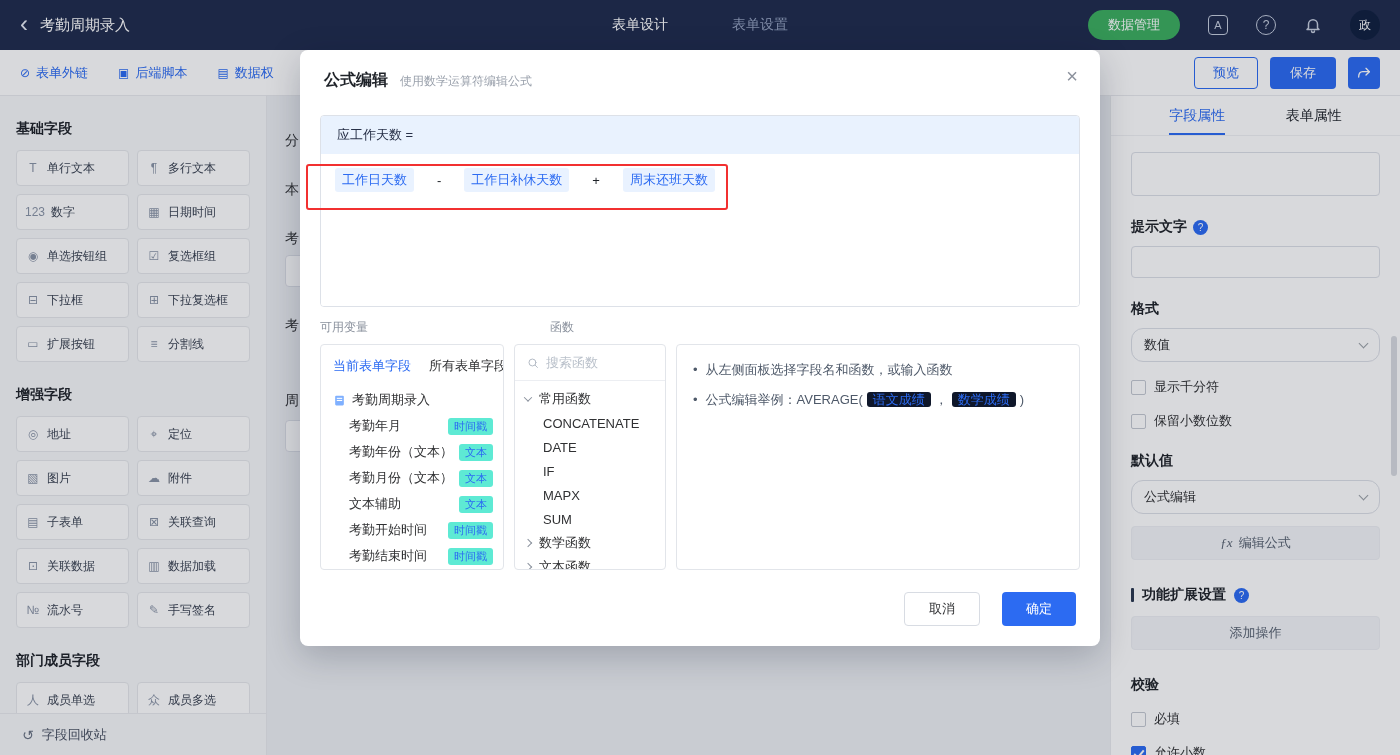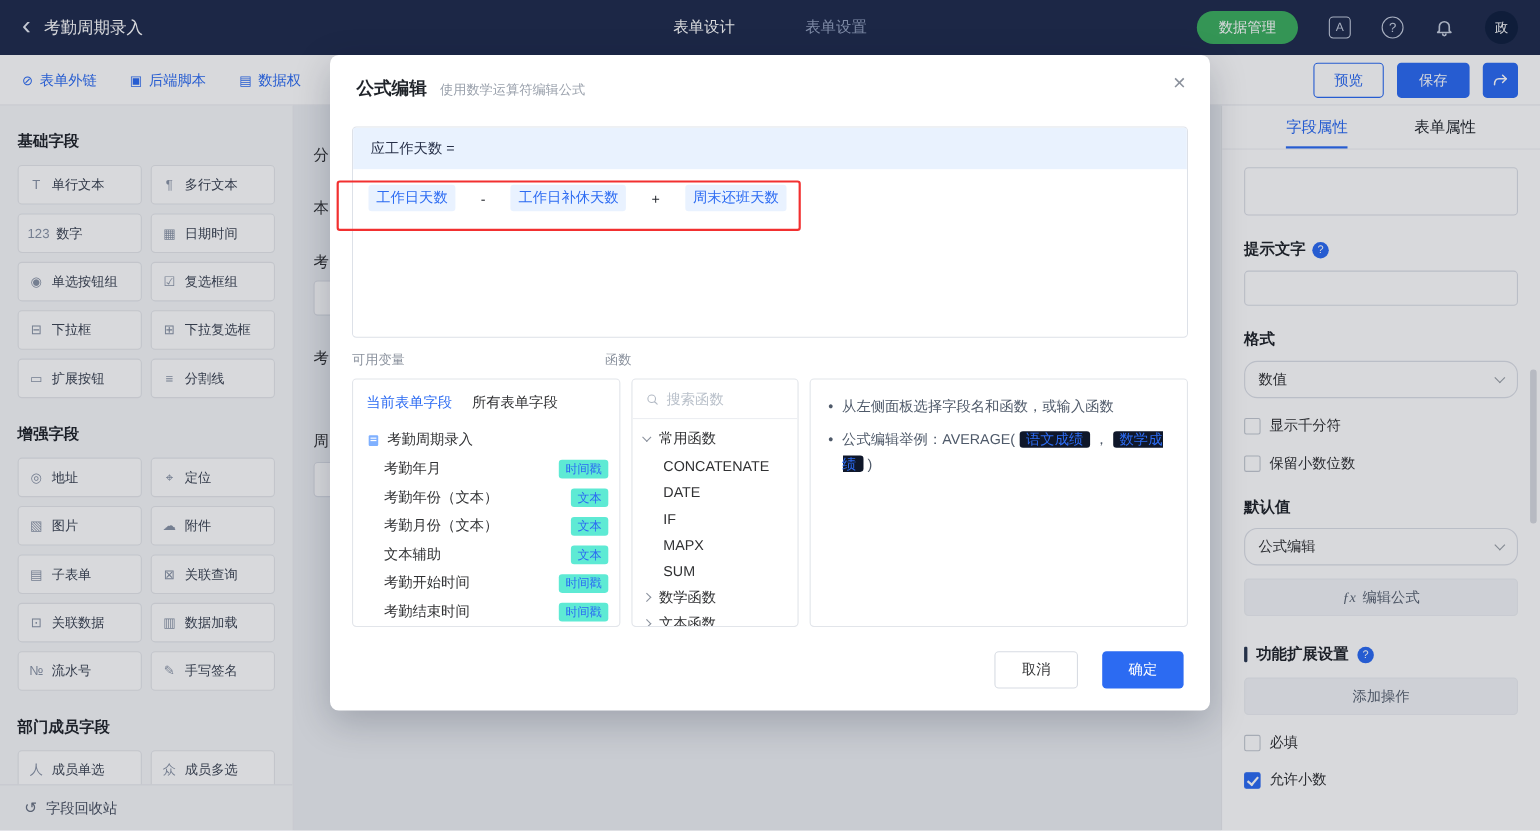--- a/index.html
+++ b/index.html
@@ -86,21 +86,21 @@
   .f-body { position:relative; height:154px; background:#fff; }
   .f-tokens { position:absolute; top:14px; left:14px; display:flex; align-items:center; gap:23px; cursor:text; }
   .tok-field { color:#2C6BF2; background:#e9f2ff; padding:3px 7px; border-radius:3px; font-size:13px; cursor:pointer; white-space:nowrap; }
   .tok-op { color:#1f2329; font-size:13px; }
   .f-annotation { position:absolute; left:6px; top:114px; width:422px; height:46px; border:2px solid #F23030; border-radius:3px; pointer-events:none; z-index:5; }
 
   .cols-labels { display:flex; margin:12px 20px 0; font-size:12px; color:#8a919d; }
   .cols-labels .cl-vars { width:230px; }
   .cols { display:flex; gap:10px; margin:8px 20px 0; height:226px; }
   .panel-box { border:1px solid #e2e5ea; border-radius:4px; background:#fff; overflow:hidden; }
-  .col-vars { width:244px; }
+  .col-vars { width:184px; }
   .col-fns { width:152px; display:flex; flex-direction:column; }
   .col-help { flex:1; padding:14px 16px; }
 
   .var-tabs { display:flex; gap:18px; padding:12px 12px 10px; font-size:13px; }
   .var-tab { color:#303133; cursor:pointer; white-space:nowrap; }
   .var-tab.active { color:#2C6BF2; }
   .var-root { display:flex; align-items:center; gap:6px; padding:6px 12px 4px; font-size:13px; color:#303133; cursor:pointer; }
   .var-row { display:flex; align-items:center; justify-content:space-between; padding:0 10px 0 28px; height:26px; font-size:13px; color:#303133; cursor:pointer; }
   .var-name { white-space:nowrap; overflow:hidden; }
   .var-badge { font-size:11px; color:#2C6BF2; background:#5eead4; padding:1px 6px; border-radius:3px; flex:none; }
@@ -329,20 +329,23 @@
       <div class="btn-light">
         <span class="fx">ƒx</span>
         <span>编辑公式</span>
       </div>
       <div class="sec-head">
         <span class="sec-bar"></span>
         <span>功能扩展设置</span>
         <span class="q-ic">?</span>
       </div>
       <div class="btn-light">添加操作</div>
+      <div class="sec-head">
+        <span>校验</span>
+      </div>
       <label class="cb-row">
         <span class="cb"></span>
         <span>必填</span>
       </label>
       <label class="cb-row">
         <span class="cb checked"></span>
         <span>允许小数</span>
       </label>
       <div class="rp-scroll"></div>
     </aside>

